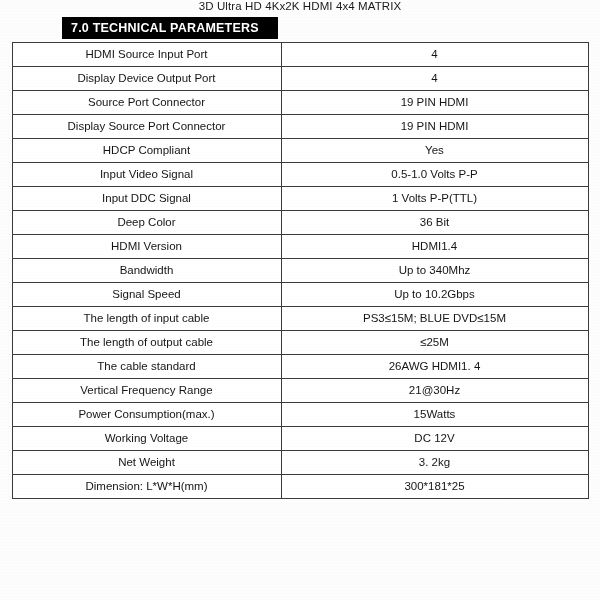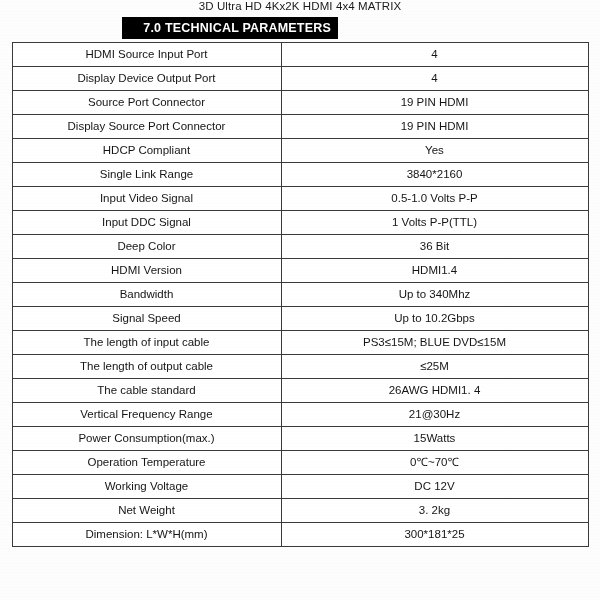--- a/index.html
+++ b/index.html
@@ -38,22 +38,20 @@
     font-weight: bold;
     font-size: 12.5px;
     padding: 3px 6px 3px 8px;
     letter-spacing: 0.2px;
     border: 1px solid #000;
     display: block;
     width: 200px;
     box-sizing: content-box;
   }
   .section-wrap {
-    padding-left: 60px;
-    text-align: right;
   }
   table.spec {
     border-collapse: collapse;
     width: 540px;
     margin: 0 auto;
     table-layout: fixed;
     background: #fff;
   }
   table.spec td {
     border: 1px solid #3a3a3a;
@@ -109,24 +107,20 @@
         </tr>
         <tr>
           <td class="param">Display Source Port Connector</td>
           <td class="value">19 PIN HDMI</td>
         </tr>
         <tr>
           <td class="param">HDCP Compliant</td>
           <td class="value">Yes</td>
         </tr>
         <tr>
-          <td class="param">Single Link Range</td>
-          <td class="value">3840*2160</td>
-        </tr>
-        <tr>
           <td class="param">Input Video Signal</td>
           <td class="value">0.5-1.0 Volts P-P</td>
         </tr>
         <tr>
           <td class="param">Input DDC Signal</td>
           <td class="value">1 Volts P-P(TTL)</td>
         </tr>
         <tr>
           <td class="param">Deep Color</td>
           <td class="value">36 Bit</td>
@@ -157,24 +151,20 @@
         </tr>
         <tr>
           <td class="param">Vertical Frequency Range</td>
           <td class="value">21@30Hz</td>
         </tr>
         <tr>
           <td class="param">Power Consumption(max.)</td>
           <td class="value">15Watts</td>
         </tr>
         <tr>
-          <td class="param">Operation Temperature</td>
-          <td class="value">0℃~70℃</td>
-        </tr>
-        <tr>
           <td class="param">Working Voltage</td>
           <td class="value">DC 12V</td>
         </tr>
         <tr>
           <td class="param">Net Weight</td>
           <td class="value">3. 2kg</td>
         </tr>
         <tr>
           <td class="param">Dimension: L*W*H(mm)</td>
           <td class="value">300*181*25</td>

